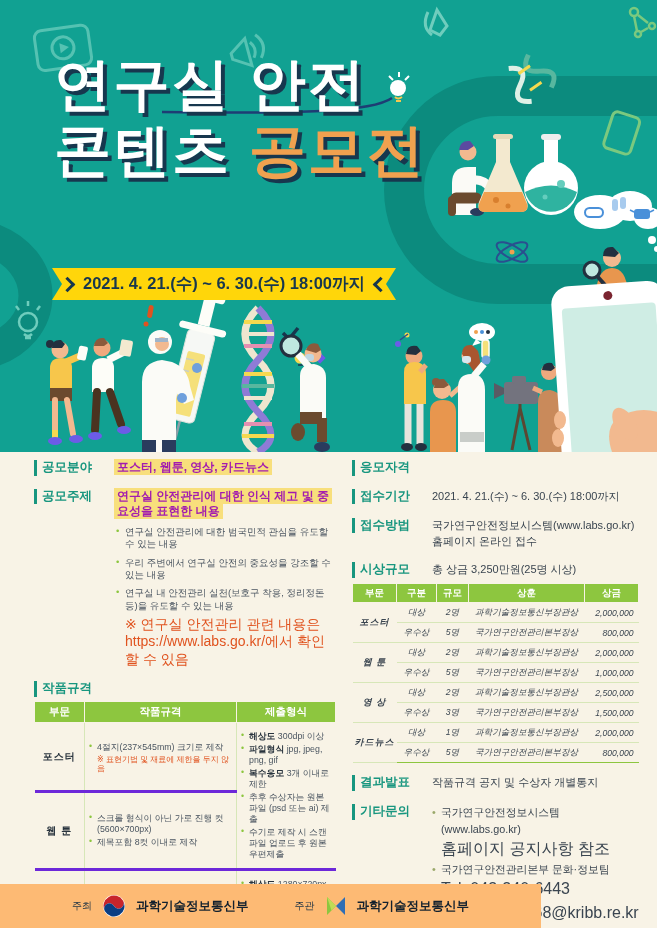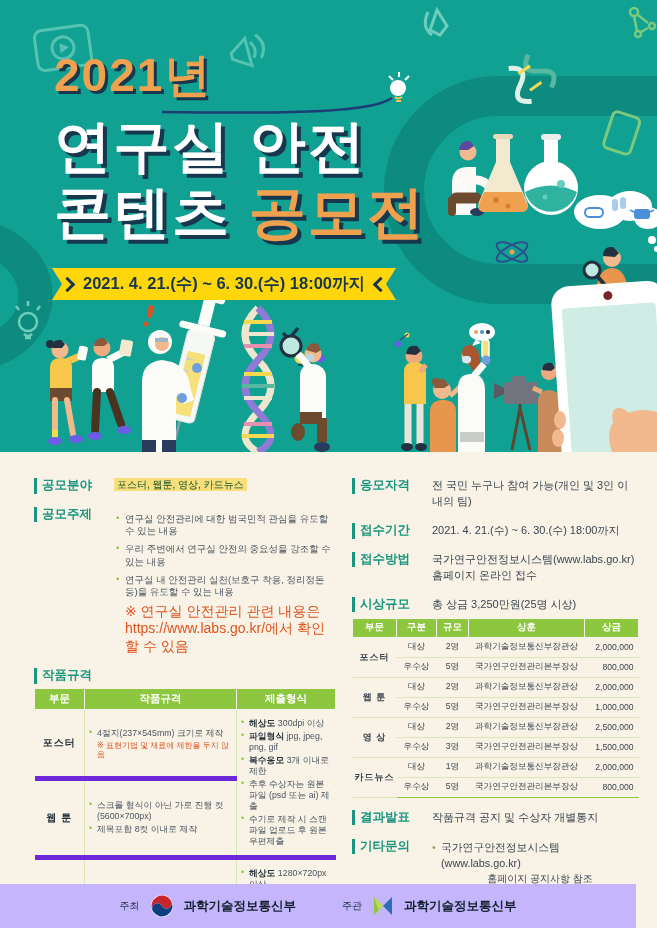--- a/index.html
+++ b/index.html
@@ -16,57 +16,57 @@
   .t2 .orange{color:#F0A14F;}
   .banner{position:absolute;left:52px;top:268px;width:344px;height:32px;background:#FFD60A;
         clip-path:polygon(0 0,100% 0,calc(100% - 10px) 50%,100% 100%,0 100%,10px 50%);
         display:flex;align-items:center;justify-content:center;gap:10px;
         font-size:16.5px;font-weight:bold;color:#17374E;}
   .chev{width:8px;height:8px;border-top:3px solid #17374E;border-right:3px solid #17374E;flex:none;}
   .chev-r{transform:rotate(45deg);}
   .chev-l{transform:rotate(-135deg);}
   
   .content{position:relative;width:657px;height:432px;box-sizing:border-box;
-        background:#F8F3E6;padding:26px 18px 0 34px;display:flex;gap:16px;}
+        background:#F8F3E6;padding:8px 18px 0 34px;display:flex;gap:16px;}
   .col-l{width:302px;flex:none;}
   .col-r{flex:1;min-width:0;}
   .row{display:flex;gap:8px;margin-bottom:13px;align-items:flex-start;}
   .lbl{flex:none;width:64px;color:#18967F;font-weight:bold;font-size:12.5px;
         border-left:3px solid #18967F;padding-left:5px;line-height:1.25;}
   .rcontent{flex:1;min-width:0;}
-  .val{font-size:10px;font-weight:normal;color:#14532d;line-height:1.3;}
+  .val{font-size:12px;font-weight:bold;color:#a21caf;line-height:1.3;}
   .valr{font-size:11px;font-weight:normal;color:#3A4550;line-height:1.45;}
   .hl{background:#F8DF7C;padding:1px 3px;box-decoration-break:clone;}
   .tb{font-size:9.5px;color:#4A5560;margin:6px 0 0 2px;position:relative;padding-left:9px;line-height:1.3;}
   .tb::before{content:"\2022";color:#8DC63F;position:absolute;left:0;top:-1px;}
   .rnote{color:#E0531F;font-size:14px;margin:4px 0 0 11px;line-height:1.25;}
   .spec-lbl{margin-bottom:4px;}
   table{border-collapse:collapse;width:100%;table-layout:fixed;}
   th{background:#8DC63F;color:#FFFFFF;font-weight:bold;border:1.5px solid #F8F3E6;}
   .spec th{font-size:10.5px;padding:3px 0;}
-  .spec td{vertical-align:middle;border-bottom:5px solid #6d28d9;padding:6px 4px;}
+  .spec td{vertical-align:middle;border-bottom:3px solid #6d28d9;padding:6px 4px;}
   .spec td+td{border-left:1px solid #d7e7b8;}
   .spec tr:last-child td{border-bottom:2px solid #8DC63F;}
   .cat{text-align:center;font-weight:bold;color:#28333D;font-size:10px;letter-spacing:1px;}
   .b{font-size:8.8px;color:#4A5560;position:relative;padding-left:8px;line-height:1.25;margin:2px 0;}
   .b::before{content:"\2022";color:#8DC63F;position:absolute;left:0;top:-1px;}
   .b b{color:#28333D;}
   .cellnote{font-size:8px;color:#E0531F;margin:2px 0 0 8px;line-height:1.2;}
   .aw th{font-size:9.5px;padding:2.5px 0;}
-  .aw td{font-size:8.6px;color:#3A4550;text-align:center;padding:3.5px 1px;border-bottom:1px solid #d7e7b8;}
+  .aw td{font-size:8.6px;color:#3A4550;text-align:center;padding:3.5px 1px;border-bottom:1px solid #d7e7b8;font-style:italic;}
   .aw tr.gtop td{border-top:1.5px solid #9cc86a;}
   .aw tr:last-child td{border-bottom:1.5px solid #8DC63F;}
   .aw .cat{font-size:9px;}
   .amt{text-align:right !important;padding-right:5px !important;}
   .cb{font-size:10.8px;color:#3A4550;position:relative;padding-left:9px;line-height:1.5;}
   .cb::before{content:"\2022";color:#9aa86a;position:absolute;left:0;top:0;}
-  .cb2{font-size:10px;color:#3A4550;padding-left:9px;line-height:1.5;text-align:center;}
+  .cb2{font-size:16px;color:#3A4550;padding-left:9px;line-height:1.5;}
   .awards-table{margin-top:5px;margin-bottom:12px;}
   
-  .footer{position:relative;width:636px;height:44px;background:#c4b5fd;
+  .footer{position:relative;width:541px;height:44px;background:#fdba74;
         display:flex;align-items:center;justify-content:center;gap:10px;}
   .host-label{font-size:10px;color:#1E3344;}
   .org-name{font-size:12.5px;font-weight:bold;color:#13212E;}
   .gap{width:26px;}
   .logo{display:block;}
 </style>
 </head>
 <body>
 
 <div class="page">
@@ -306,21 +306,20 @@
       </g>
       <g>
         <path d="M612 452 q-8 -24 6 -34 q18 -12 40 -6 v40 z" fill="#F2B98F"></path>
         <ellipse cx="625" cy="424" rx="10" ry="18" transform="rotate(-32 625 424)" fill="#F2B98F"></ellipse>
         <ellipse cx="560" cy="420" rx="6" ry="9" fill="#F2B98F"></ellipse>
         <ellipse cx="558" cy="438" rx="6" ry="9" fill="#F2B98F"></ellipse>
       </g>
     </svg>
 
     <div class="title-block">
-      <div class="year">2021년</div>
       <div class="t1">연구실 안전</div>
       <div class="t2"><span>콘텐츠 </span><span class="orange">공모전</span></div>
     </div>
 
     <div class="banner">
       <span class="chev chev-r"></span>
       <span>2021. 4. 21.(수) ~ 6. 30.(수) 18:00까지</span>
       <span class="chev chev-l"></span>
     </div>
   </div>
@@ -329,20 +328,21 @@
 
     <div class="col-l">
       <div class="row">
         <div class="lbl">공모분야</div>
         <div class="rcontent val"><span class="hl">포스터, 웹툰, 영상, 카드뉴스</span></div>
       </div>
 
       <div class="row">
         <div class="lbl">공모주제</div>
         <div class="rcontent">
+          <div class="val"><span class="hl">연구실 안전관리에 대한 인식 제고 및 중요성을 표현한 내용</span></div>
           <div class="tb">연구실 안전관리에 대한 범국민적 관심을 유도할 수 있는 내용</div>
           <div class="tb">우리 주변에서 연구실 안전의 중요성을 강조할 수 있는 내용</div>
           <div class="tb">연구실 내 안전관리 실천(보호구 착용, 정리정돈 등)을 유도할 수 있는 내용</div>
           <div class="rnote">※ 연구실 안전관리 관련 내용은 https://www.labs.go.kr/에서 확인할 수 있음</div>
         </div>
       </div>
 
       <div class="lbl spec-lbl">작품규격</div>
       <table class="spec">
         <colgroup>
@@ -396,21 +396,20 @@
           </tr>
 
         </tbody>
       </table>
 
     </div>
 
     <div class="col-r">
       <div class="row">
         <div class="lbl">응모자격</div>
-        <div class="rcontent valr">전 국민 누구나 참여 가능(개인 및 3인 이내의 팀)</div>
       </div>
       <div class="row">
         <div class="lbl">접수기간</div>
         <div class="rcontent valr">2021. 4. 21.(수) ~ 6. 30.(수) 18:00까지</div>
       </div>
       <div class="row">
         <div class="lbl">접수방법</div>
         <div class="rcontent valr">
           <div>국가연구안전정보시스템(www.labs.go.kr)</div>
           <div>홈페이지 온라인 접수</div>

